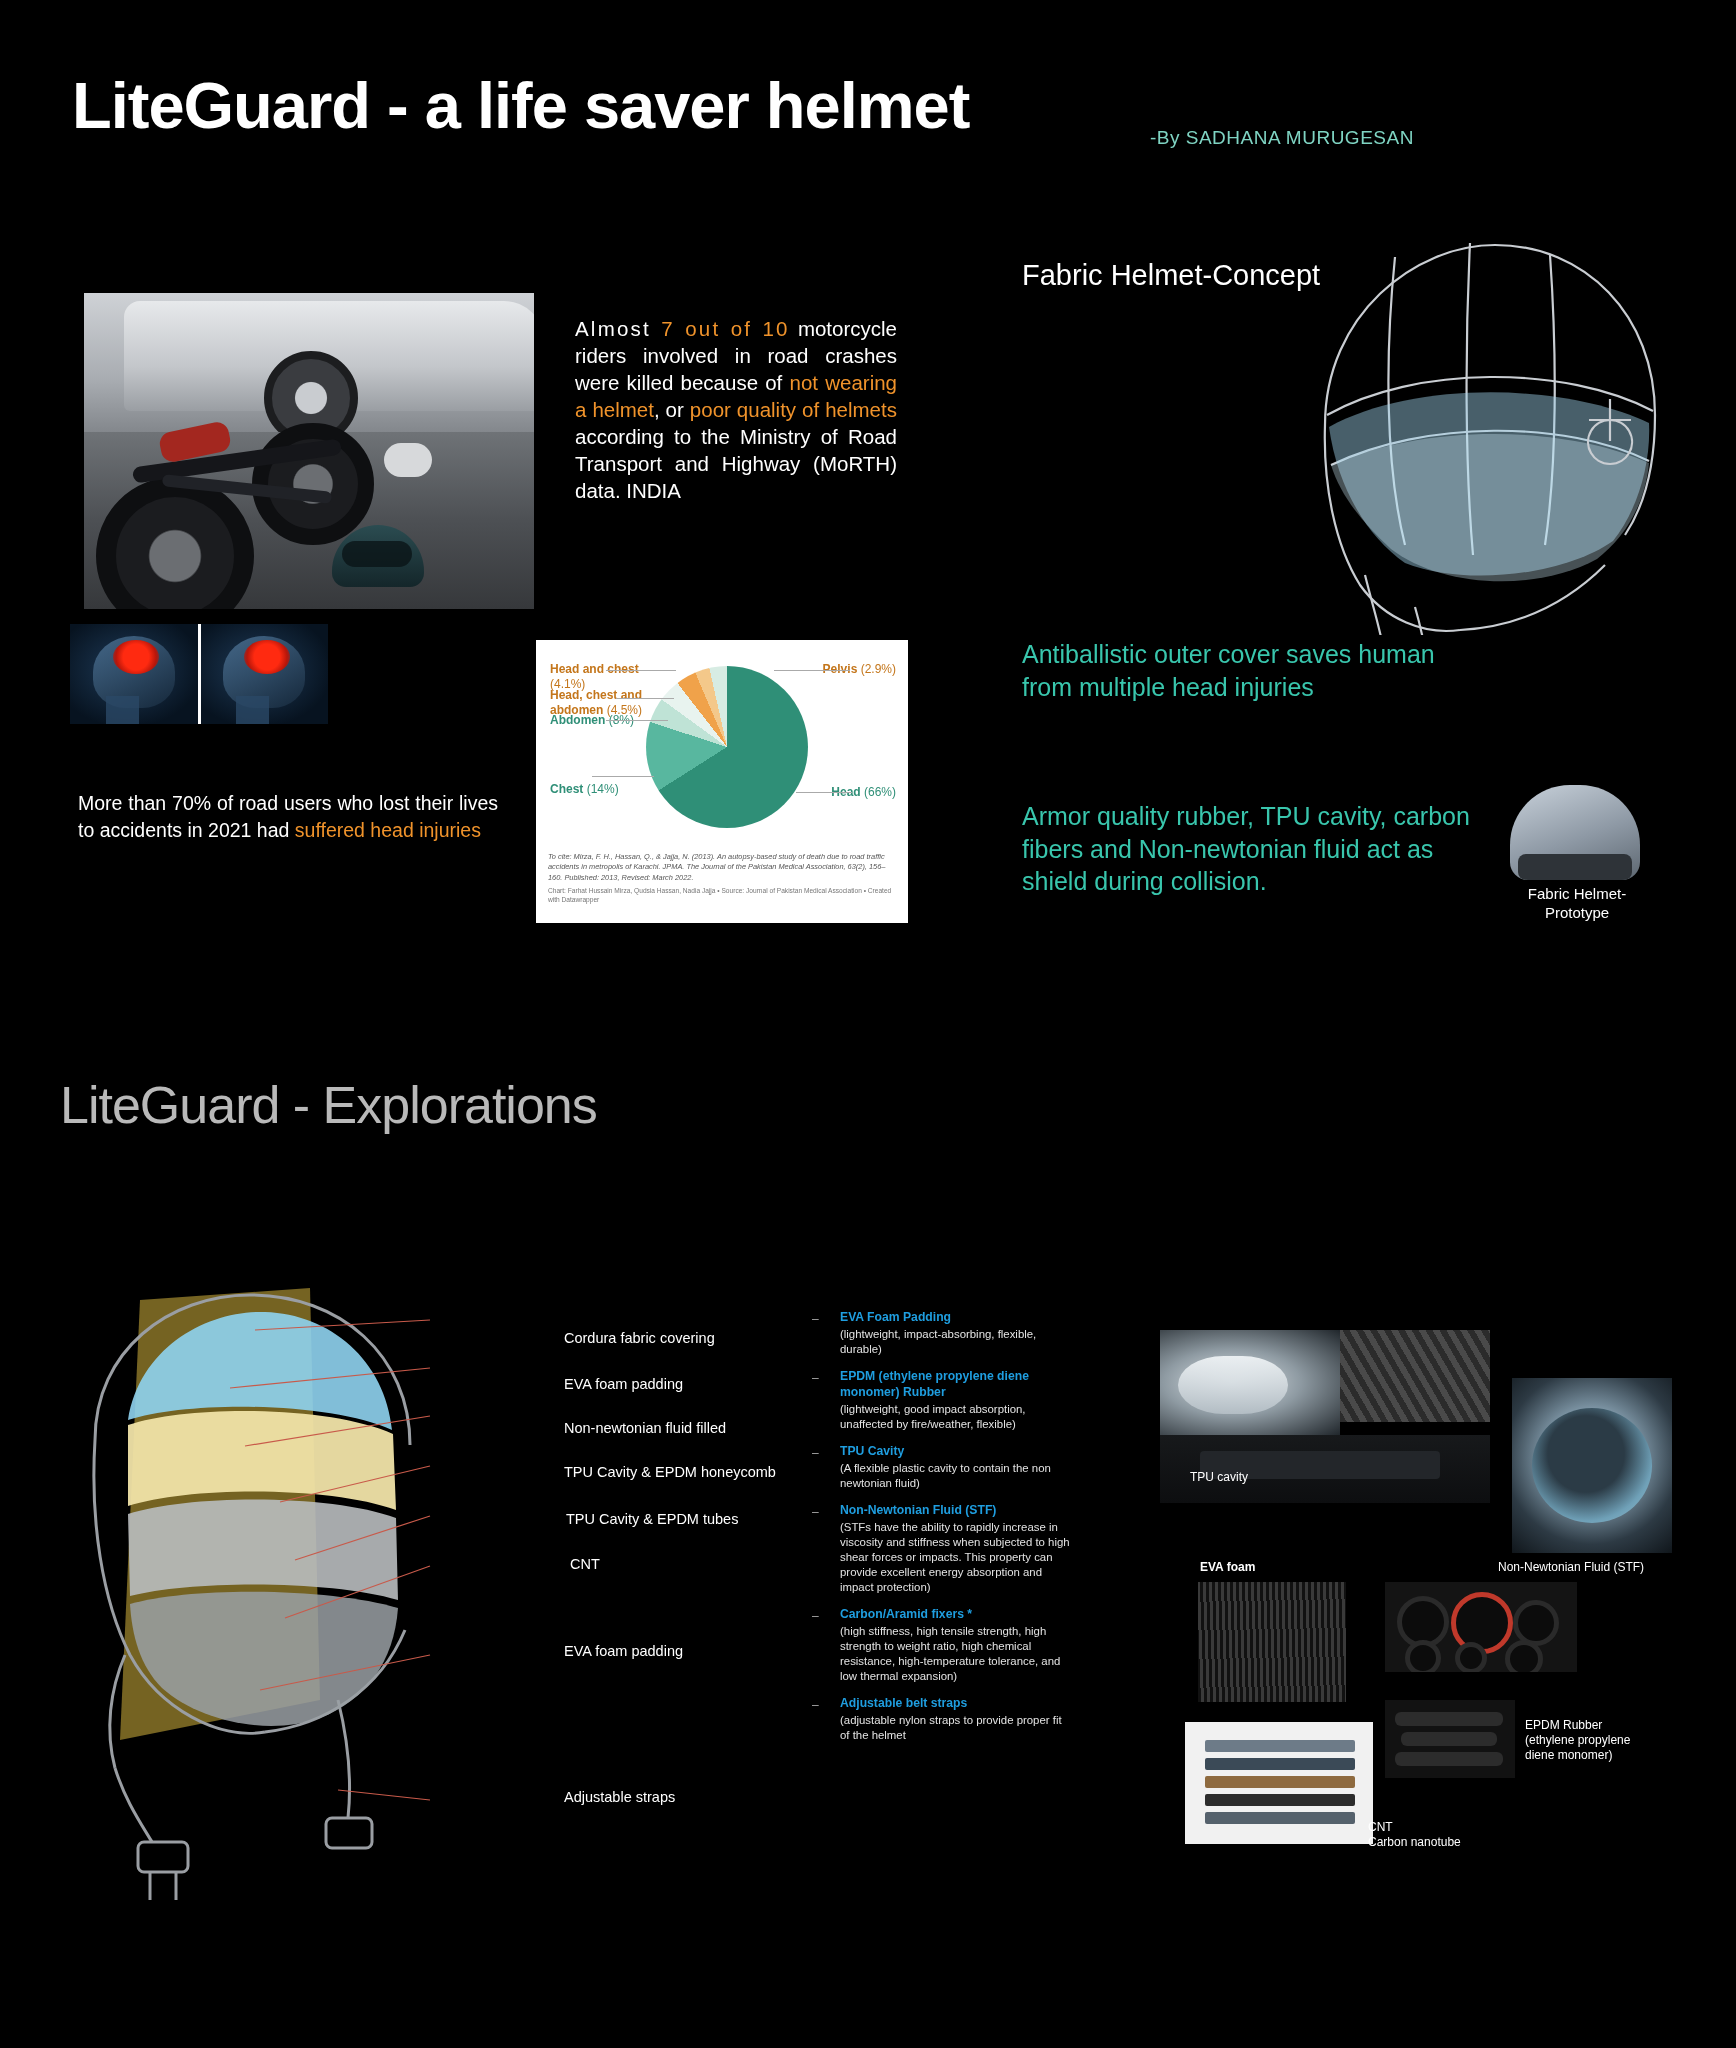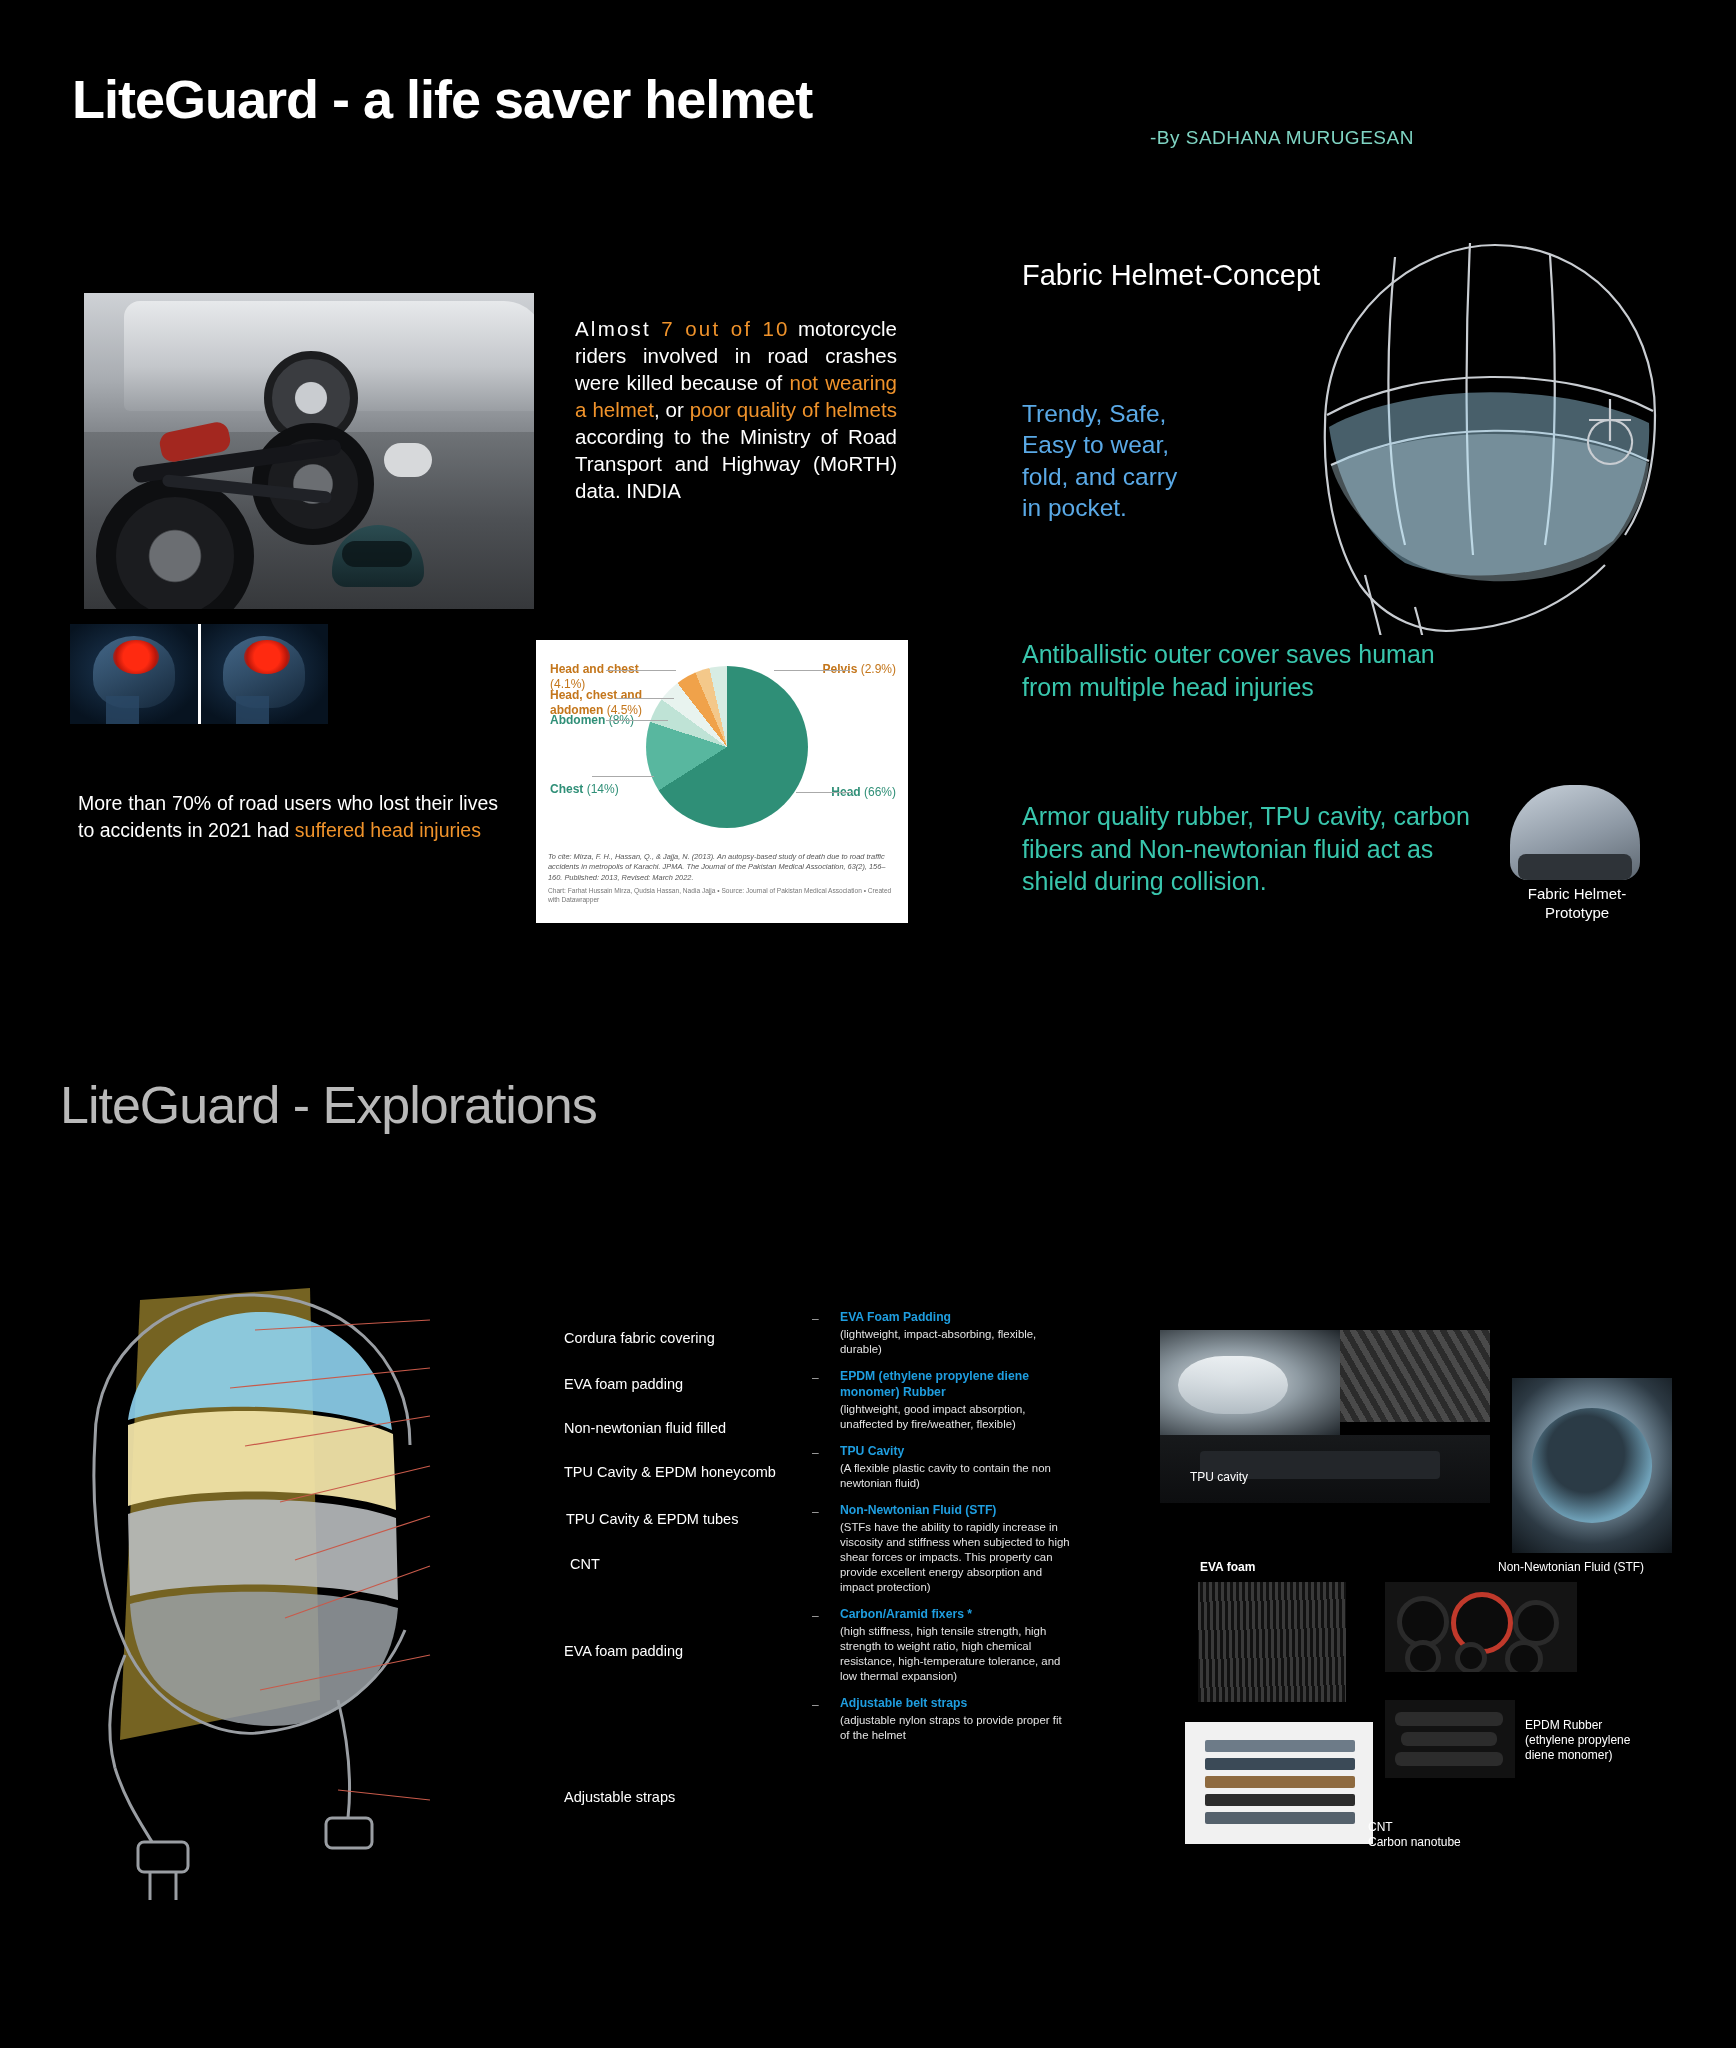--- a/index.html
+++ b/index.html
@@ -5,21 +5,21 @@
   html,body{margin:0;padding:0;background:#000;}
   body{
     width:1736px;height:2048px;position:relative;overflow:hidden;
     font-family:"Liberation Sans", sans-serif;color:#ffffff;
   }
   .page{position:absolute;inset:0;background:#000;}
 
   
   .title{
     position:absolute;left:72px;top:68px;
-    font-size:54px;font-weight:bold;letter-spacing:-1px;color:#fff;
+    font-size:65px;font-weight:bold;letter-spacing:-1px;color:#fff;
     white-space:nowrap;
   }
   .byline{
     position:absolute;left:1150px;top:127px;
     font-size:19px;color:#7fd4c3;letter-spacing:.5px;white-space:nowrap;
   }
 
   
   .crash-photo{
     position:absolute;left:84px;top:293px;width:450px;height:316px;
@@ -256,24 +256,20 @@
       <div class="leader" style="left:70px;top:80px;width:62px;"></div>
       <div class="leader" style="left:56px;top:136px;width:62px;"></div>
       <div class="leader" style="left:238px;top:30px;width:76px;"></div>
       <div class="leader" style="left:260px;top:152px;width:56px;"></div>
     </div>
     <div class="pie-cite">To cite: Mirza, F. H., Hassan, Q., &amp; Jajja, N. (2013). An autopsy-based study of death due to road traffic accidents in metropolis of Karachi. JPMA. The Journal of the Pakistan Medical Association, 63(2), 156–160. Published: 2013, Revised: March 2022.</div>
     <div class="pie-src">Chart: Farhat Hussain Mirza, Qudsia Hassan, Nadia Jajja • Source: Journal of Pakistan Medical Association • Created with Datawrapper</div>
   </div>
 
   <div class="concept-title">Fabric Helmet-Concept</div>
-  <div class="concept-trendy" style="white-space:pre-line">Trendy, Safe,
-Easy to wear,
-fold, and carry
-in pocket.</div>
   <div class="concept-anti">Antiballistic outer cover saves human from multiple head injuries</div>
   <div class="concept-armor">Armor quality rubber, TPU cavity, carbon fibers and Non-newtonian fluid act as shield during collision.</div>
 
   <div class="helmet-draw">
     <svg width="420" height="420" viewBox="0 0 420 420">
       <g fill="none" stroke="#c9cdd2" stroke-width="2.2">
         <path d="M60 210 C60 100 150 30 230 30 C320 30 390 100 390 200 C390 250 380 290 360 320"></path>
         <path d="M60 210 C58 270 70 330 95 370 C120 405 160 420 195 415"></path>
         <path d="M195 415 C250 412 300 390 340 350"></path>
         <path d="M130 42 C120 140 120 250 140 330"></path>

